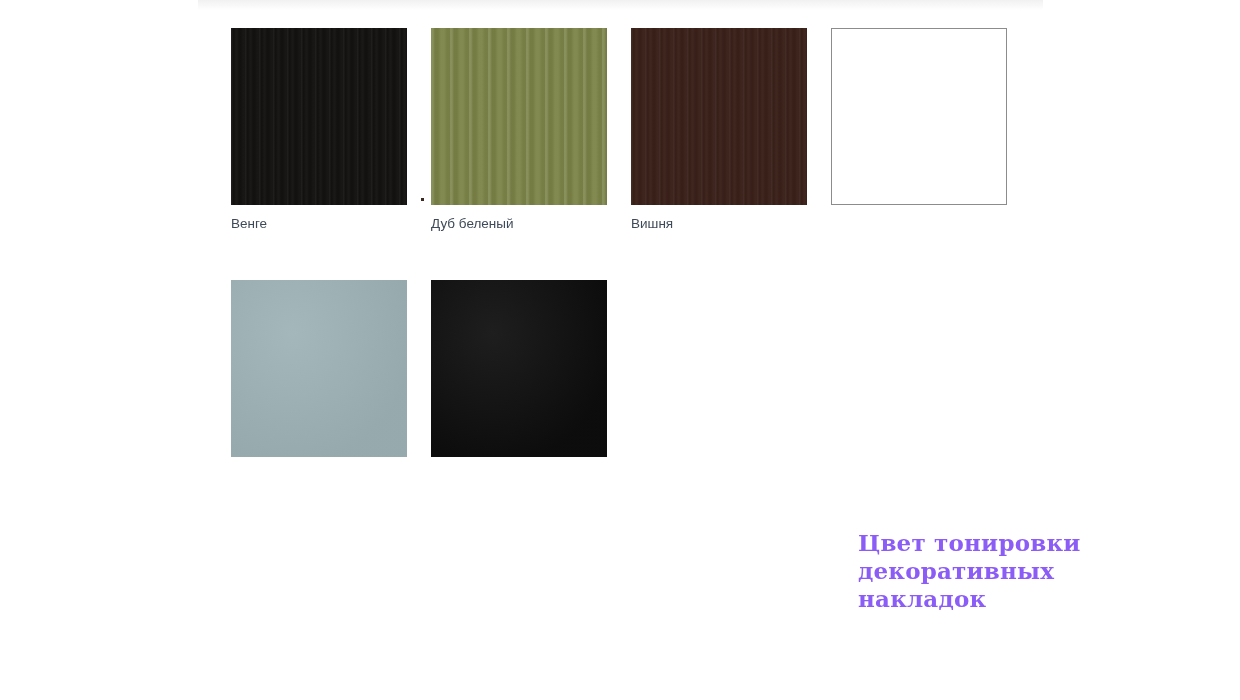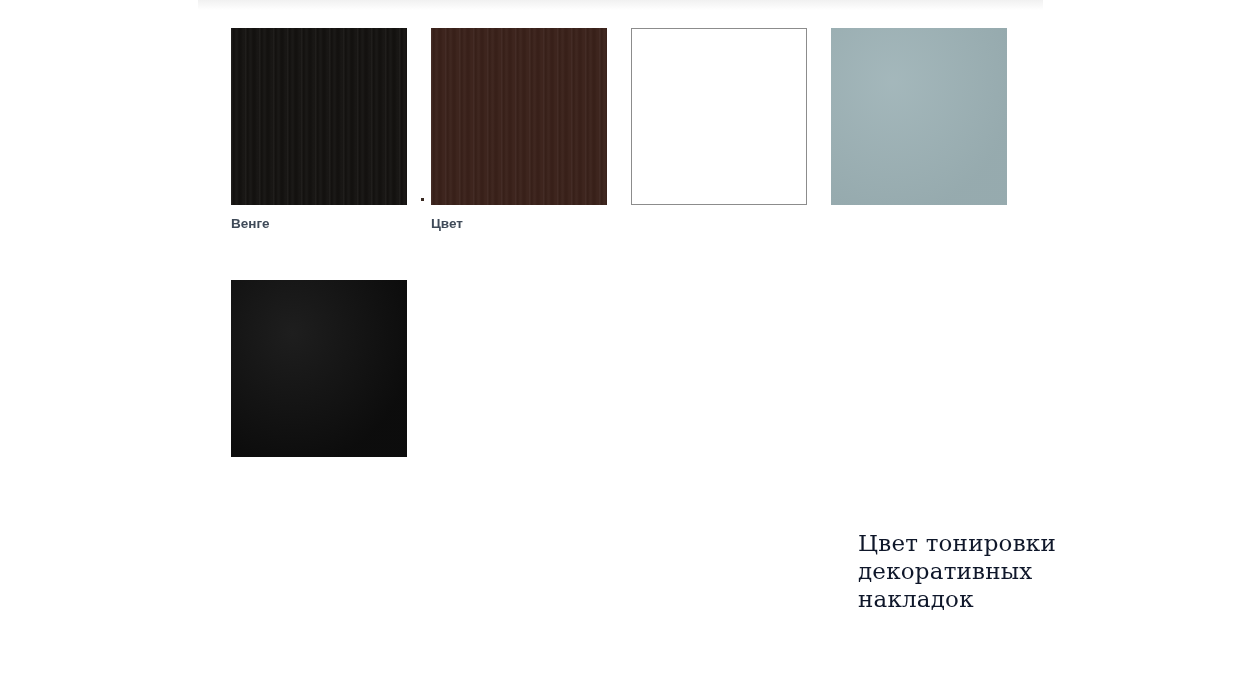--- a/index.html
+++ b/index.html
@@ -33,21 +33,20 @@
     top: 28px;
     width: 978px;
     display: grid;
     grid-template-columns: repeat(4, 176px);
     column-gap: 24px;
     row-gap: 48px;
   }
 
   .swatch-cell {
     width: 152px;
-    font-weight: bold;
   }
 
   .swatch {
     width: 176px;
     height: 177px;
     box-sizing: border-box;
     background-color: #2a2a2a;
     position: relative;
   }
 
@@ -109,24 +108,24 @@
     color: #3f4a58;
     white-space: nowrap;
   }
 
   #heading {
     position: absolute;
     left: 858px;
     top: 514px;
     width: 230px;
     font-family: "DejaVu Serif", "Liberation Serif", serif;
-    font-weight: normal;
+    font-weight: bold;
     font-size: 23px;
     line-height: 28px;
-    color: #0f172a;
+    color: #8b5cf6;
     letter-spacing: 0.2px;
   }
 
   #dot-artifact {
     position: absolute;
     left: 421px;
     top: 198px;
     width: 3px;
     height: 3px;
     background: #3a2a22;
@@ -136,22 +135,26 @@
 <body>
 
 <div id="top-band"></div>
 
 <div id="palette">
     <div class="swatch-cell">
       <div class="swatch grain" style="background-color: rgb(20, 18, 16);"></div>
       <div class="swatch-label">Венге</div>
     </div>
     <div class="swatch-cell">
+      <div class="swatch grain-soft" style="background-color: rgb(123, 131, 72);"></div>
+      <div class="swatch-label">Дуб беленый</div>
+    </div>
+    <div class="swatch-cell">
       <div class="swatch grain" style="background-color: rgb(58, 33, 26);"></div>
-      <div class="swatch-label">Цвет</div>
+      <div class="swatch-label">Вишня</div>
     </div>
     <div class="swatch-cell">
       <div class="swatch outlined" style="background-color: rgb(255, 255, 255);"></div>
     </div>
     <div class="swatch-cell">
       <div class="swatch flat" style="background-color: rgb(157, 178, 182);"></div>
     </div>
     <div class="swatch-cell">
       <div class="swatch flat" style="background-color: rgb(13, 13, 13);"></div>
     </div>

